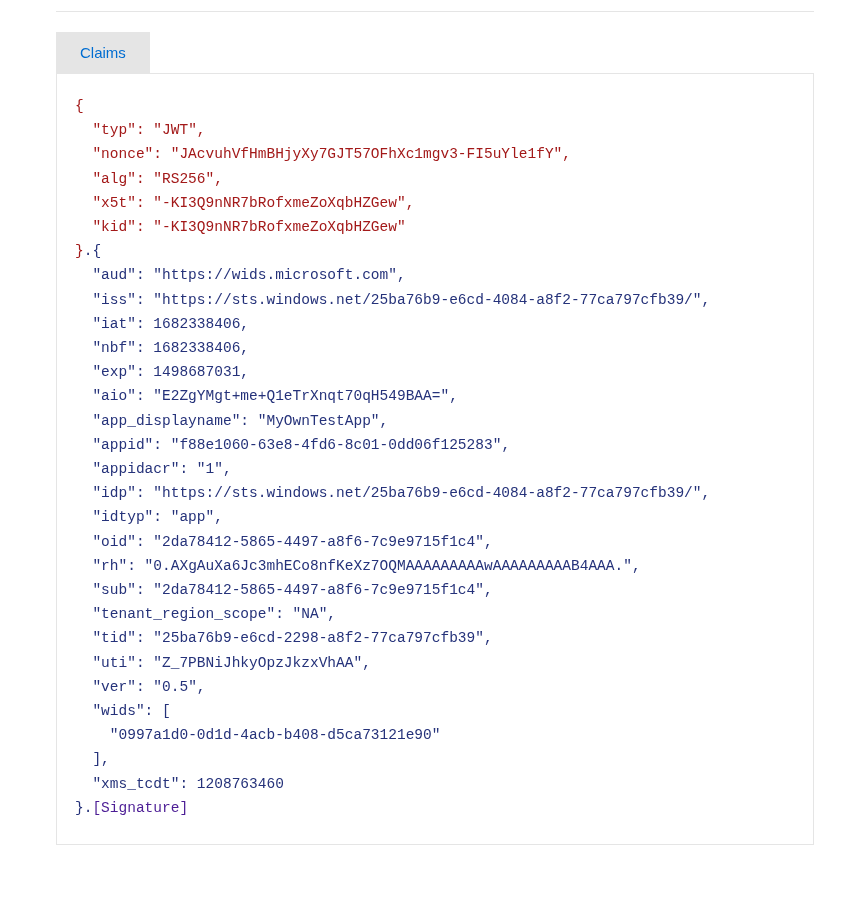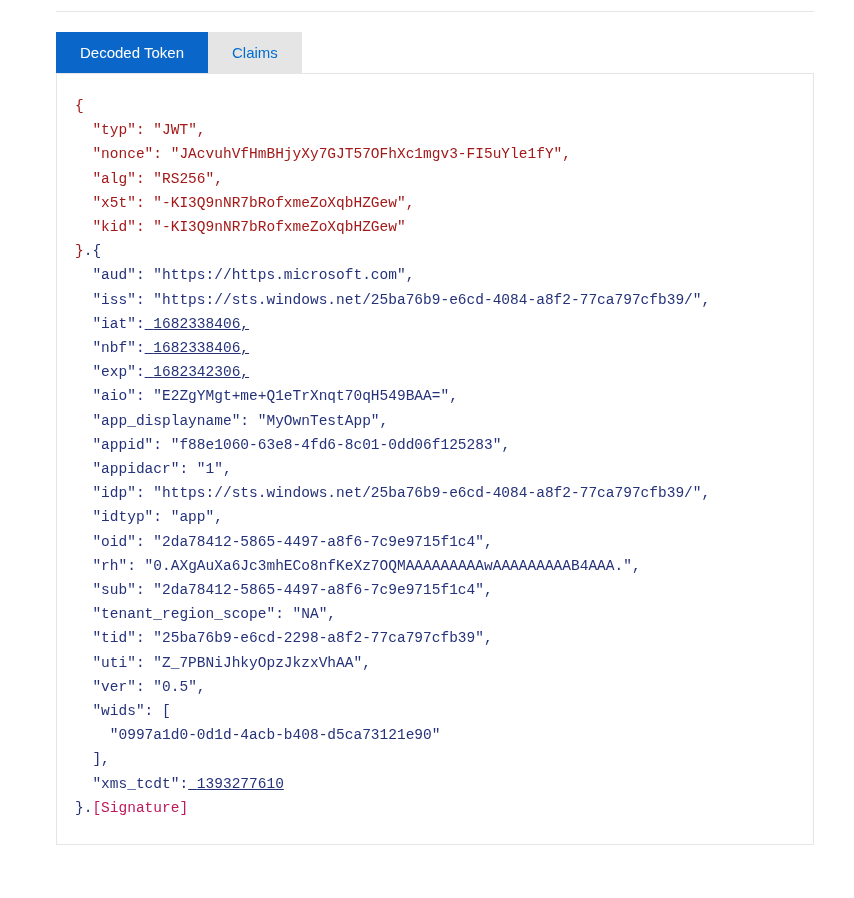--- a/index.html
+++ b/index.html
@@ -45,59 +45,58 @@
     border-bottom: 1px solid #e5e5e5;
     padding: 20px 10px 24px 18px;
     font-family: Consolas, "Courier New", monospace;
     font-size: 14.5px;
     line-height: 1.67;
     white-space: pre;
     overflow: hidden;
   }
   .hdr      { color: #a31919; }   
   .pl       { color: #25327a; }   
-  .sig      { color: #be185d; }   
-  .ts       { text-decoration: underline; }
+  .sig      { color: #4c1d95; }   
+  .ts       { }
 </style>
 </head>
 <body>
 
 <div class="page">
 
   <div class="top-bar"></div>
 
   <div class="tabs">
-    <div class="tab active">Decoded Token</div>
     <div class="tab">Claims</div>
   </div>
 
   <div class="token-panel"><span class="hdr">{</span>
 <span class="hdr">  "typ": "<span>JWT</span>",</span>
 <span class="hdr">  "nonce": "<span>JAcvuhVfHmBHjyXy7GJT57OFhXc1mgv3-FI5uYle1fY</span>",</span>
 <span class="hdr">  "alg": "<span>RS256</span>",</span>
 <span class="hdr">  "x5t": "<span>-KI3Q9nNR7bRofxmeZoXqbHZGew</span>",</span>
 <span class="hdr">  "kid": "<span>-KI3Q9nNR7bRofxmeZoXqbHZGew</span>"</span>
 <span class="hdr">}</span><span class="pl">.{</span>
-<span class="pl">  "aud": "<span>https://https.microsoft.com</span>",</span>
+<span class="pl">  "aud": "<span>https://wids.microsoft.com</span>",</span>
 <span class="pl">  "iss": "<span>https://sts.windows.net/25ba76b9-e6cd-4084-a8f2-77ca797cfb39/</span>",</span>
 <span class="pl">  "iat":<span class="ts"> <span>1682338406</span>,</span></span>
 <span class="pl">  "nbf":<span class="ts"> <span>1682338406</span>,</span></span>
-<span class="pl">  "exp":<span class="ts"> <span>1682342306</span>,</span></span>
+<span class="pl">  "exp":<span class="ts"> <span>1498687031</span>,</span></span>
 <span class="pl">  "aio": "<span>E2ZgYMgt+me+Q1eTrXnqt70qH549BAA=</span>",</span>
 <span class="pl">  "app_displayname": "<span>MyOwnTestApp</span>",</span>
 <span class="pl">  "appid": "<span>f88e1060-63e8-4fd6-8c01-0dd06f125283</span>",</span>
 <span class="pl">  "appidacr": "<span>1</span>",</span>
 <span class="pl">  "idp": "<span>https://sts.windows.net/25ba76b9-e6cd-4084-a8f2-77ca797cfb39/</span>",</span>
 <span class="pl">  "idtyp": "<span>app</span>",</span>
 <span class="pl">  "oid": "<span>2da78412-5865-4497-a8f6-7c9e9715f1c4</span>",</span>
 <span class="pl">  "rh": "<span>0.AXgAuXa6Jc3mhECo8nfKeXz7OQMAAAAAAAAAwAAAAAAAAAB4AAA.</span>",</span>
 <span class="pl">  "sub": "<span>2da78412-5865-4497-a8f6-7c9e9715f1c4</span>",</span>
 <span class="pl">  "tenant_region_scope": "<span>NA</span>",</span>
 <span class="pl">  "tid": "<span>25ba76b9-e6cd-2298-a8f2-77ca797cfb39</span>",</span>
 <span class="pl">  "uti": "<span>Z_7PBNiJhkyOpzJkzxVhAA</span>",</span>
 <span class="pl">  "ver": "<span>0.5</span>",</span>
 <span class="pl">  "wids": [</span>
 <span class="pl">    "<span>0997a1d0-0d1d-4acb-b408-d5ca73121e90</span>"</span>
 <span class="pl">  ],</span>
-<span class="pl">  "xms_tcdt":<span class="ts"> <span>1393277610</span></span></span>
+<span class="pl">  "xms_tcdt":<span class="ts"> <span>1208763460</span></span></span>
 <span class="pl">}</span><span class="pl">.</span><span class="sig">[Signature]</span></div>
 
 </div>
 
 </body></html>

